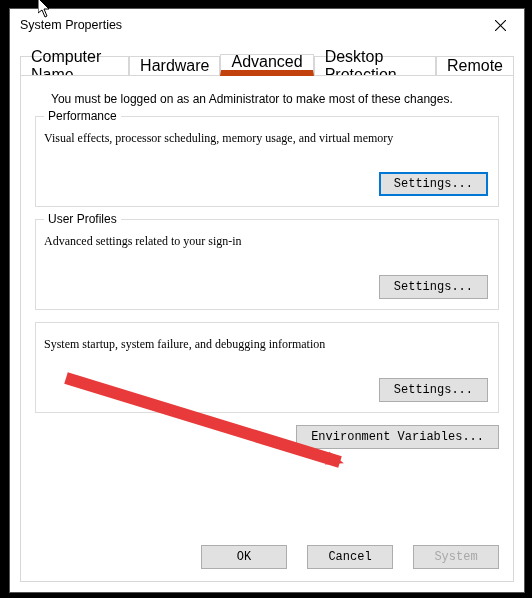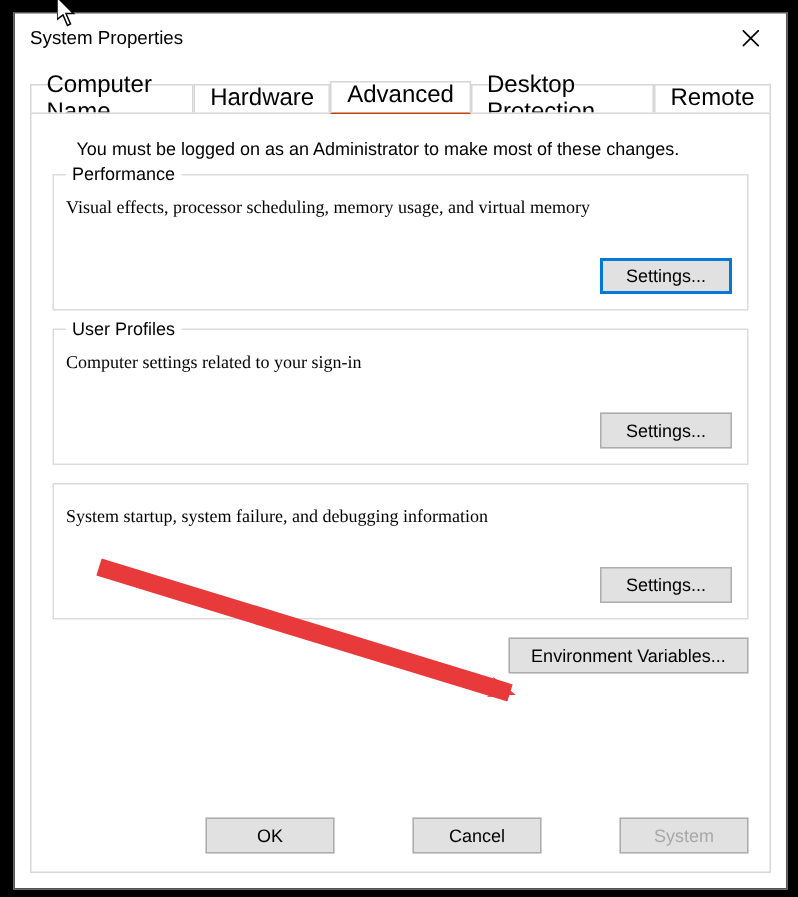--- a/index.html
+++ b/index.html
@@ -60,21 +60,21 @@
     position: relative;
     top: 1px;
     height: 20px;
     display: flex; align-items: center;
     color: #000;
   }
   .tab.active {
     height: 22px;
     top: 0;
     z-index: 2;
-    border-bottom: 1px solid #c2410c;
+    border-bottom: 6px solid #c2410c;
     margin-bottom: -1px;
   }
   .tabpanel {
     position: absolute;
     left: 0; right: 0; top: 22px; bottom: 0;
     border: 1px solid #d7d7d7;
     background: #fff;
     padding: 16px 14px 12px 14px;
   }
   .intro { margin: 0 0 10px 16px; font-size: 12px; }
@@ -99,25 +99,24 @@
   .btnrow-right {
     display: flex;
     justify-content: flex-end;
   }
   .btn {
     min-width: 88px;
     height: 24px;
     background: #e1e1e1;
     border: 1px solid #adadad;
     font-size: 12px;
-    font-family: Liberation Sans, sans-serif;
+    font-family: Liberation Mono, monospace;
     padding: 0 14px;
     color: #000;
     cursor: default;
-    margin-left: 32px;
   }
   .btn.focused {
     border: 2px solid #0078d7;
     padding: 0 13px;
     height: 24px;
   }
   .btn.disabled {
     color: #a8a8a8;
   }
   .env-row {
@@ -177,21 +176,21 @@
       <div class="groupbox">
         <div class="legend">Performance</div>
         <div class="desc">Visual effects, processor scheduling, memory usage, and virtual memory</div>
         <div class="btnrow-right">
           <button class="btn focused">Settings...</button>
         </div>
       </div>
 
       <div class="groupbox">
         <div class="legend">User Profiles</div>
-        <div class="desc">Computer settings related to your sign-in</div>
+        <div class="desc">Advanced settings related to your sign-in</div>
         <div class="btnrow-right">
           <button class="btn">Settings...</button>
         </div>
       </div>
 
       <div class="groupbox">
         <div class="desc">System startup, system failure, and debugging information</div>
         <div class="btnrow-right">
           <button class="btn">Settings...</button>
         </div>

